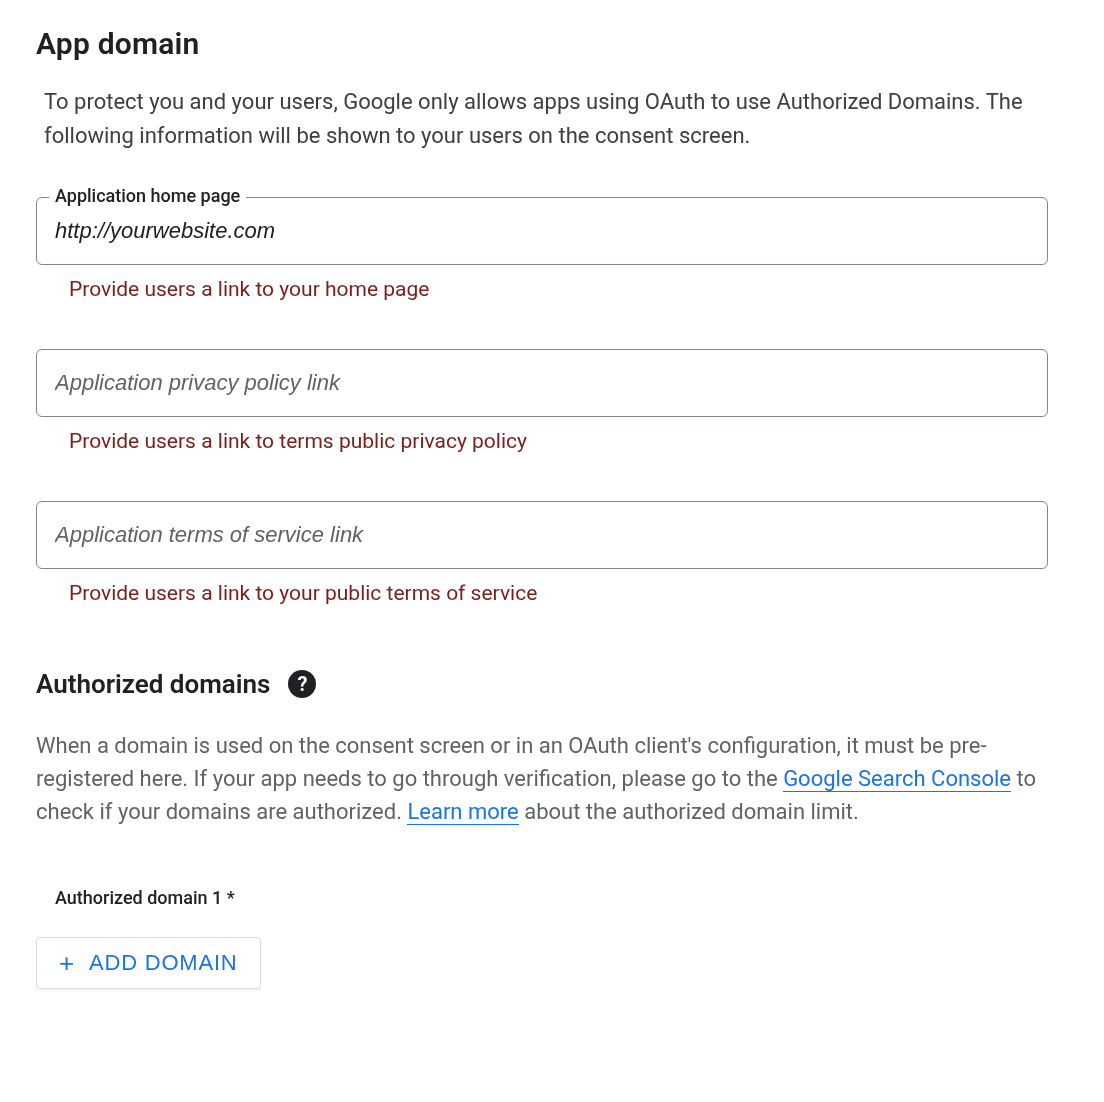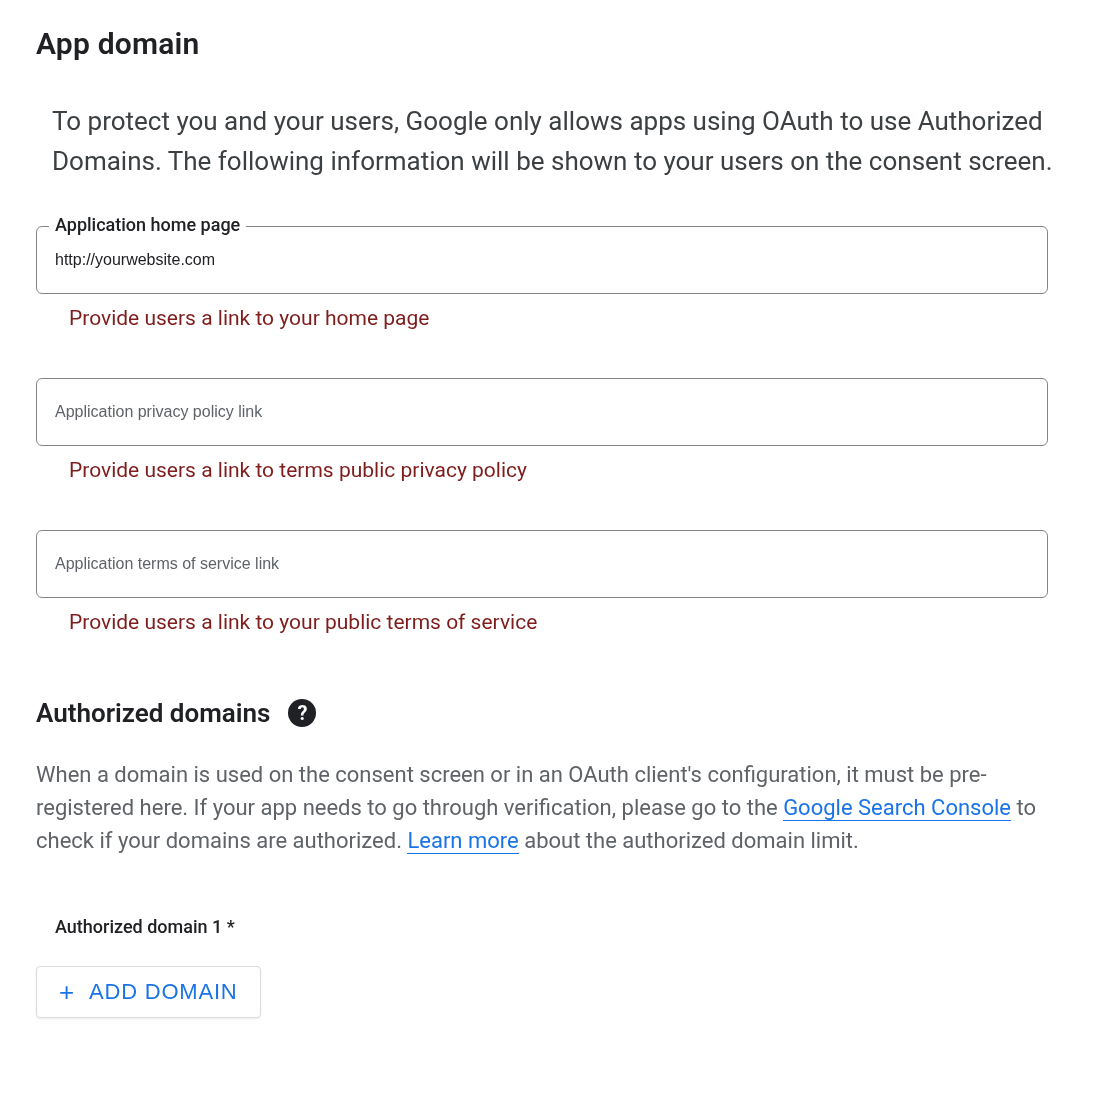--- a/index.html
+++ b/index.html
@@ -8,44 +8,45 @@
       background: #ffffff;
       margin: 0;
       padding: 18px 36px;
       width: 1104px;
       color: #202124;
     }
     h1.section-title {
       font-size: 30px;
       font-weight: 600;
       letter-spacing: 0.2px;
-      margin: 8px 0 40px 0;
+      margin: 8px 0 24px 0;
       color: #202124;
     }
     p.section-desc {
-      font-size: 26px;
+      font-size: 22px;
       line-height: 1.55;
       color: #3c4043;
-      margin: 0 0 44px 16px;
+      margin: 0 0 44px 8px;
       max-width: 1020px;
     }
     .field {
       position: relative;
       margin-bottom: 12px;
     }
     .field input {
       width: 1012px;
       height: 68px;
       border: 1px solid #80868b;
       border-radius: 6px;
-      font-size: 16px;
+      font-size: 22px;
       padding: 0 18px;
       background: #fff;
       color: #202124;
       outline: none;
+      font-style: italic;
     }
     .field input::placeholder {
       color: #5f6368;
       opacity: 1;
     }
     .floating-label {
       position: absolute;
       top: -12px;
       left: 13px;
       background: #ffffff;

